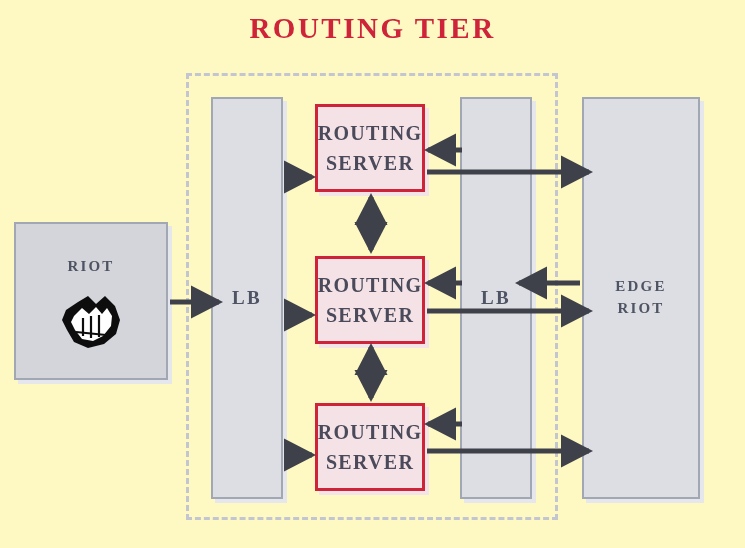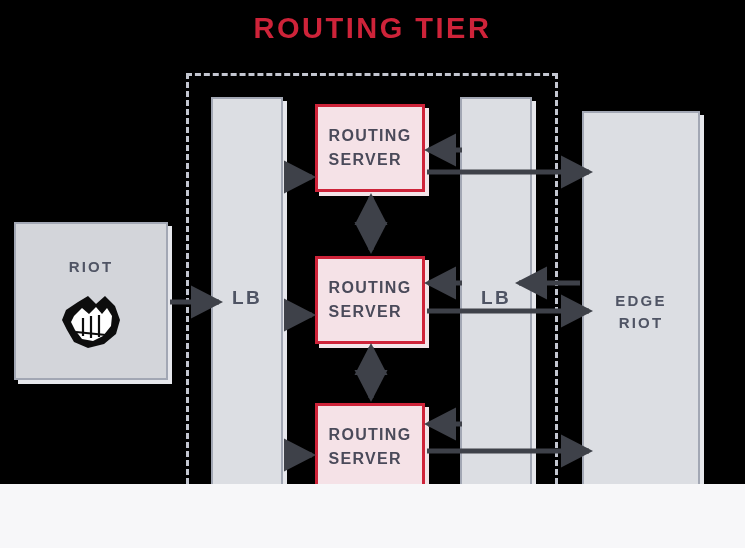--- a/index.html
+++ b/index.html
@@ -3,23 +3,23 @@
 <meta charset="utf-8">
 <style>
   html, body {
     margin: 0;
     padding: 0;
     background: #f7f7f9;
   }
   #canvas {
     position: relative;
     width: 745px;
-    height: 484px;
-    background: #000000;
-    font-family: Liberation Sans, sans-serif;
+    height: 548px;
+    background: #fef9c3;
+    font-family: Liberation Serif, serif;
     overflow: hidden;
   }
 
   
   .title {
     position: absolute;
     left: 0;
     top: 12px;
     width: 745px;
     text-align: center;
@@ -88,41 +88,41 @@
   .fist-icon {
     margin-top: 12px;
   }
 
   
   .lb1 { left: 211px; top: 97px; width: 72px; height: 402px; }
   .lb2 { left: 460px; top: 97px; width: 72px; height: 402px; }
   .lb-label { font-size: 19px; font-weight: bold; letter-spacing: 2.4px; color: #4f5464; }
 
   
-  .edge-tier { left: 582px; top: 111px; width: 118px; height: 402px; }
+  .edge-tier { left: 582px; top: 97px; width: 118px; height: 402px; }
 
   
   .rserver {
     position: absolute;
     box-sizing: border-box;
     width: 110px;
     height: 88px;
     background: #f5e2e7;
     border: 3px solid #ce2339;
     box-shadow: 4px 4px 0 0 #f3e4e8;
     display: flex;
     align-items: center;
     justify-content: center;
   }
   .rserver .label {
-    font-size: 16px;
+    font-size: 20px;
     font-weight: bold;
     letter-spacing: 1.3px;
     color: #4a4a5a;
-    text-align: left;
+    text-align: center;
     line-height: 1.5;
   }
   .rs-top    { left: 315px; top: 104px; }
   .rs-mid    { left: 315px; top: 256px; }
   .rs-bottom { left: 315px; top: 403px; }
 
   
   #arrows {
     position: absolute;
     left: 0;

